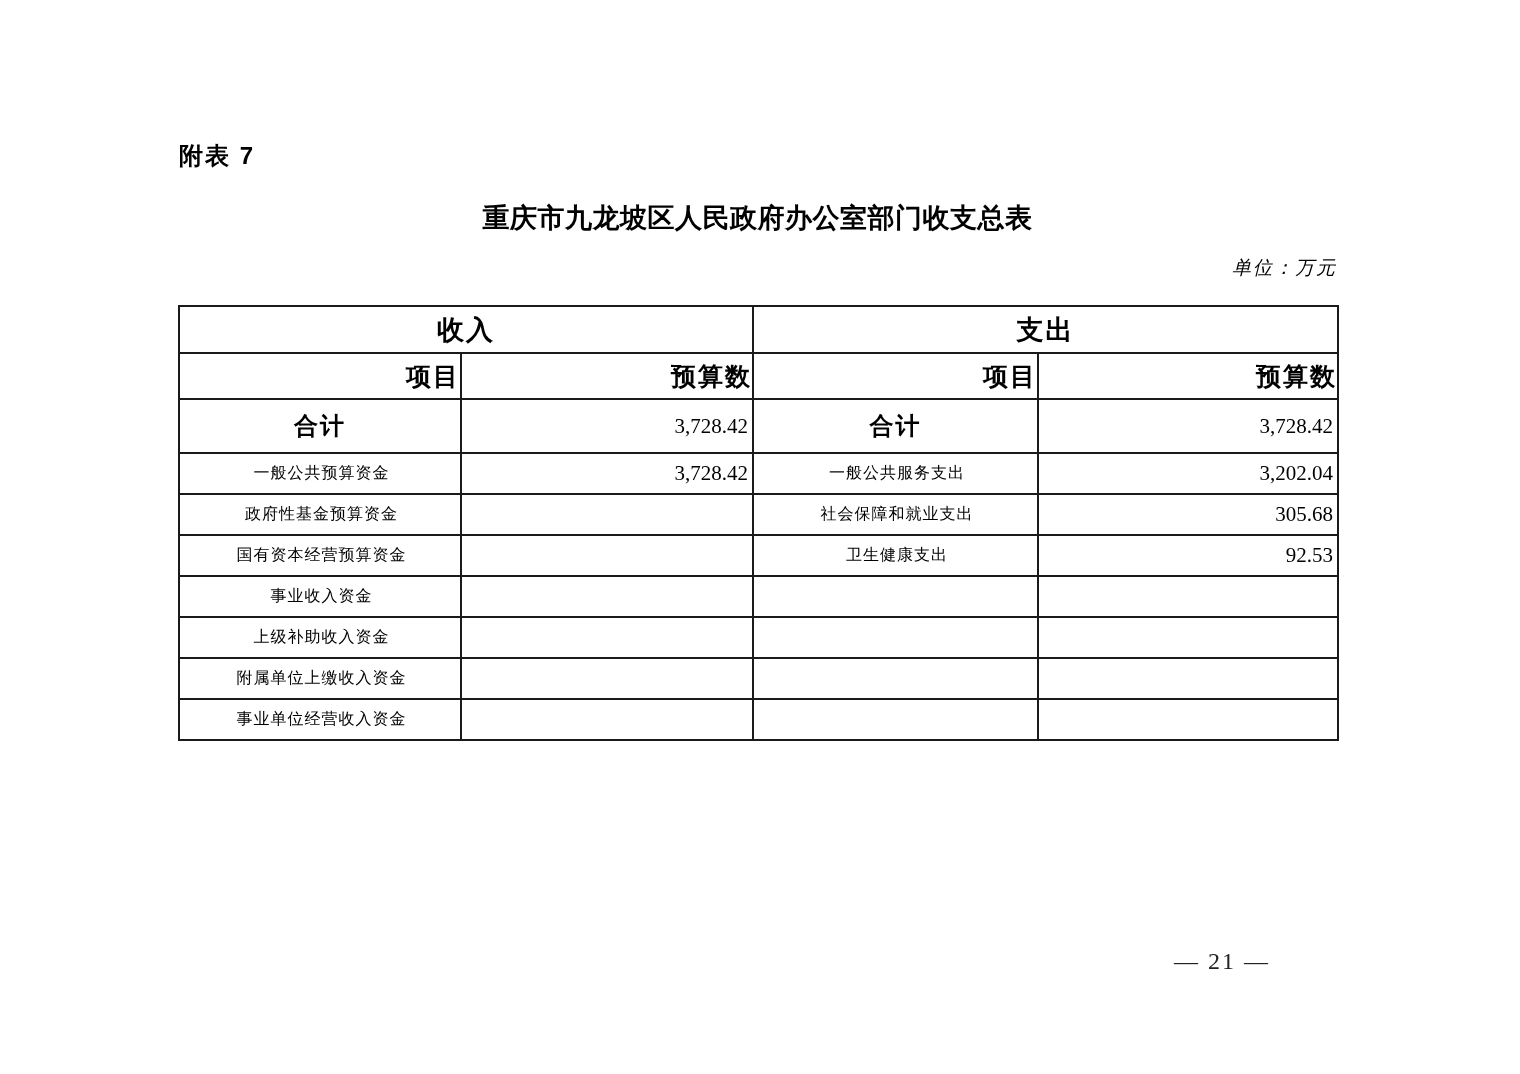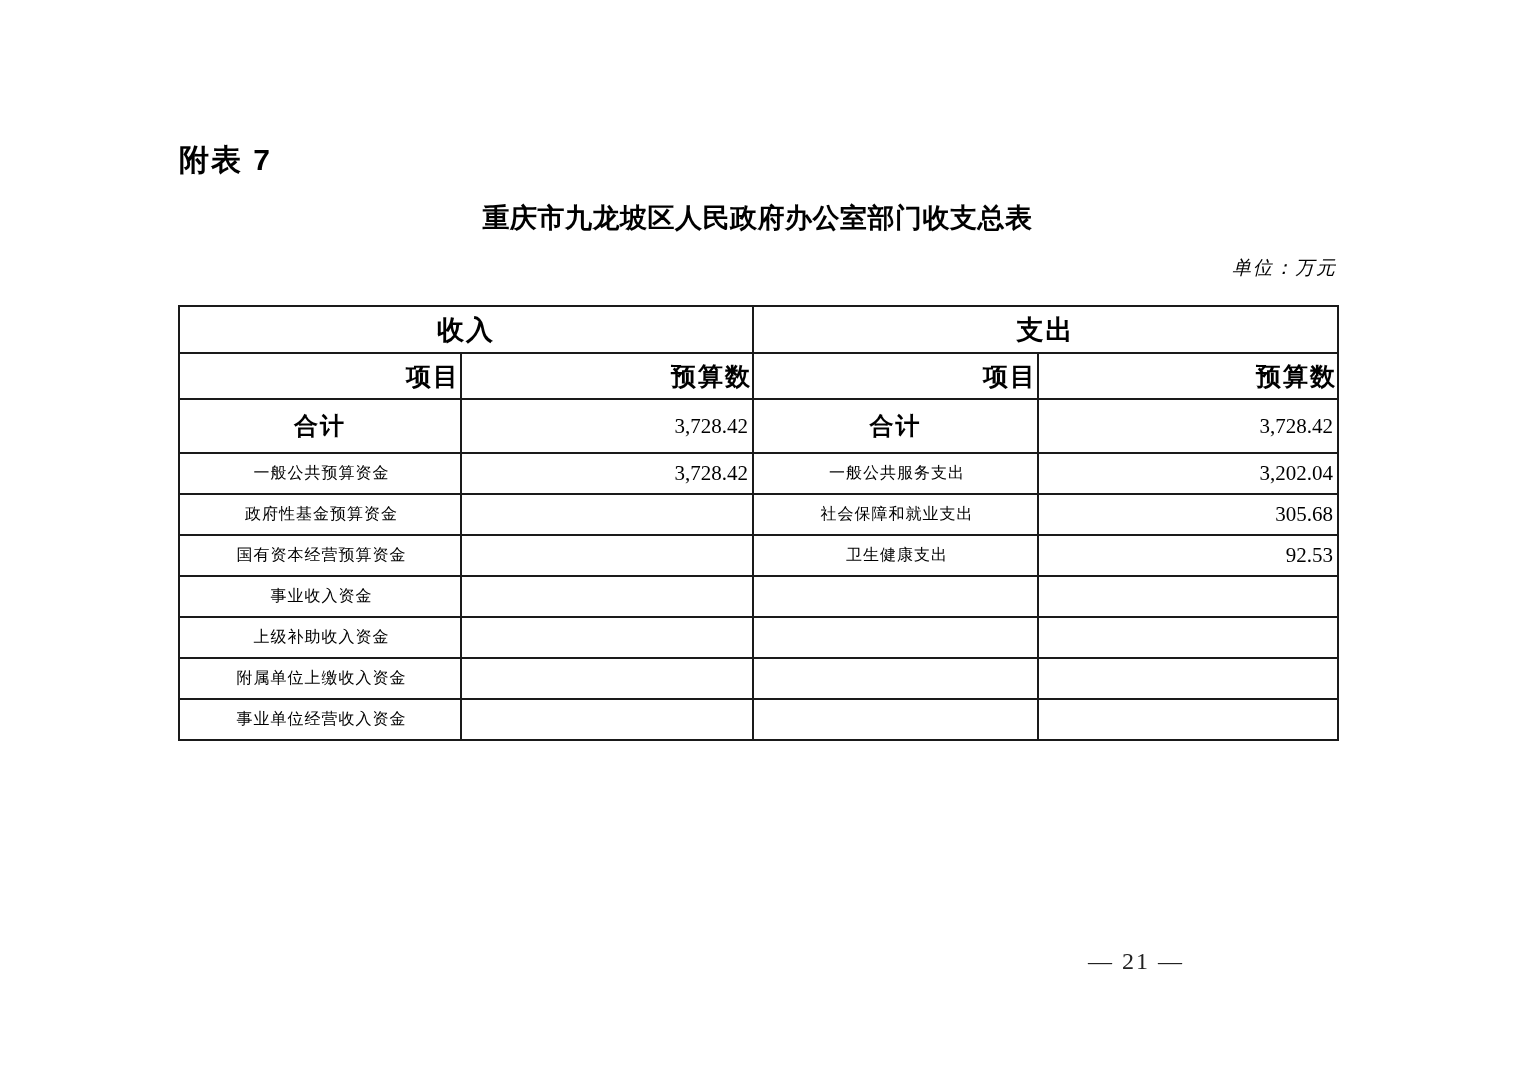--- a/index.html
+++ b/index.html
@@ -12,21 +12,21 @@
     color: #000;
     font-family: "Liberation Serif", serif;
   }
 
   .appendix-label {
     position: absolute;
     left: 179px;
     top: 140px;
     font-family: "Liberation Sans", sans-serif;
     font-weight: 700;
-    font-size: 30px;
+    font-size: 24px;
     letter-spacing: 2px;
   }
 
   .doc-title {
     position: absolute;
     left: 178px;
     top: 200px;
     width: 1159px;
     text-align: center;
     font-family: "Liberation Serif", serif;
@@ -100,24 +100,24 @@
   }
   td.budget-cell {
     font-family: "Liberation Serif", serif;
     font-size: 21px;
     text-align: right;
     padding-right: 4px;
   }
 
   .page-number {
     position: absolute;
-    left: 1088px;
+    left: 1122px;
     top: 948px;
     width: 200px;
-    text-align: left;
+    text-align: center;
     font-family: "Liberation Serif", serif;
     font-size: 24px;
     color: #222;
     letter-spacing: 2px;
   }
 </style>
 </head>
 <body>
 
 <div class="appendix-label">附表 7</div>

